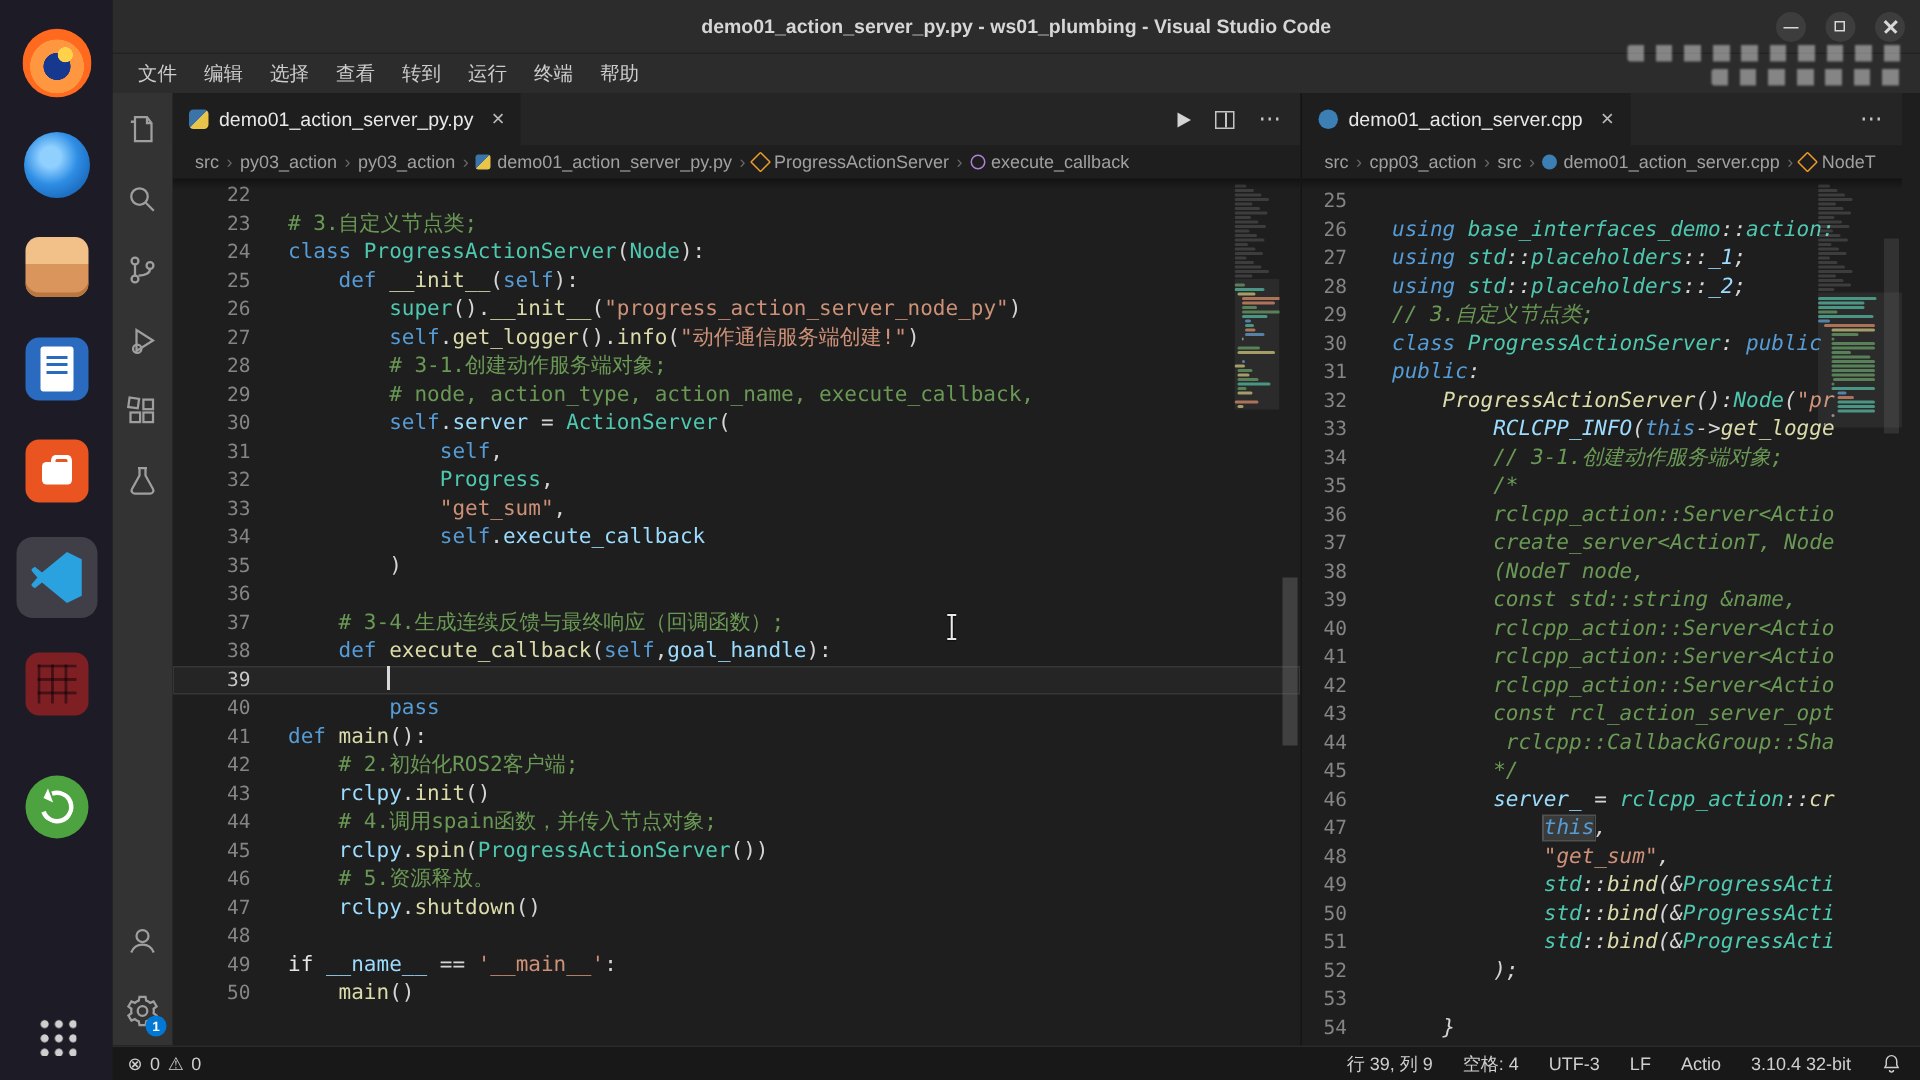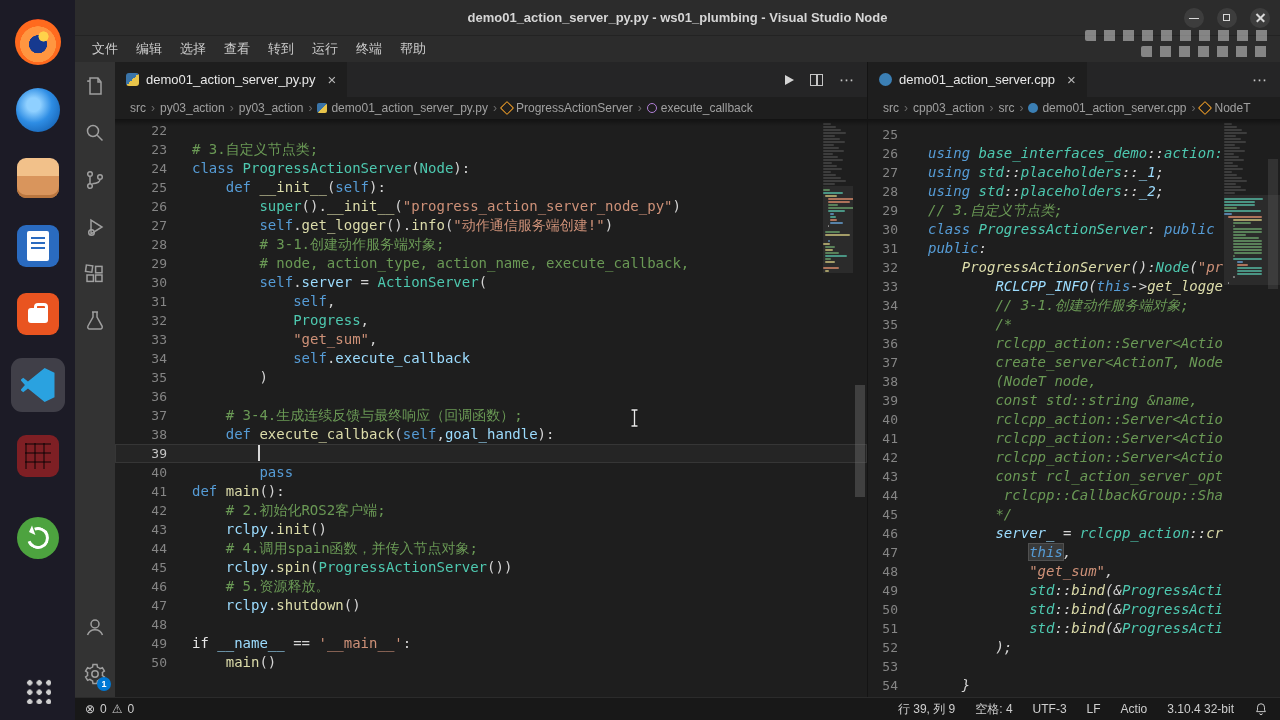--- a/index.html
+++ b/index.html
@@ -52,21 +52,21 @@
   
   .activitybar{position:absolute;left:75px;top:62px;width:40px;bottom:23px;background:#333333;display:flex;flex-direction:column;align-items:center;z-index:5;}
   .abicon{width:40px;height:47px;display:flex;align-items:center;justify-content:center;color:#9a9a9a;position:relative;}
   .abicon svg{stroke:#9f9f9f;fill:none;stroke-width:1.5;}
   .ab-bottom{margin-top:auto;}
   .badge{position:absolute;right:4px;bottom:6px;width:14px;height:14px;border-radius:50%;background:#0078d4;color:#fff;
      font-size:9px;line-height:14px;text-align:center;font-weight:bold;}
   
   .egroup{position:absolute;top:62px;bottom:23px;background:#1e1e1e;overflow:hidden;}
   .eg-left{left:115px;width:752px;}
-  .eg-right{left:867px;right:0;border-left:1px solid #141414;box-sizing:border-box;}
+  .eg-right{left:867px;right:12px;border-left:1px solid #141414;box-sizing:border-box;}
   .tabbar{height:35px;background:#252526;display:flex;align-items:stretch;}
   .tab{display:flex;align-items:center;gap:7px;padding:0 11px;background:#1e1e1e;color:#e8e8e8;font-size:13px;border-right:1px solid #252526;}
   .tab .close{color:#b8b8b8;font-size:15px;margin-left:5px;line-height:1;}
   .ficon{width:13px;height:13px;display:inline-block;border-radius:3px;}
   .ficon.py{background:linear-gradient(135deg,#3a74a8 0 50%,#e8c44a 50% 100%);}
   .ficon.cpp{background:#3b7fb4;border-radius:50%;}
   .tab-actions{margin-left:auto;display:flex;align-items:center;gap:16px;padding-right:13px;color:#c5c5c5;}
   .run-tri{width:0;height:0;border-left:9px solid #d4d4d4;border-top:5.5px solid transparent;border-bottom:5.5px solid transparent;}
   .split-box{width:13px;height:12px;border:1.2px solid #c5c5c5;box-sizing:border-box;
      background:linear-gradient(to right, transparent 5.5px, #c5c5c5 5.5px 6.7px, transparent 6.7px);}
@@ -142,21 +142,21 @@
   <div class="dicon">
       <div class="d-redapp"></div>
     </div>
   <div class="dicon spacer-big">
       <div class="d-updater"></div>
     </div>
   <div class="d-grid"></div>
 </div>
 
 <div class="titlebar">
-  <div class="title">demo01_action_server_py.py - ws01_plumbing - Visual Studio Node</div>
+  <div class="title">demo01_action_server_py.py - ws01_plumbing - Visual Studio Code</div>
   <div class="win-controls">
     <span class="wbtn min"></span>
     <span class="wbtn max"></span>
     <span class="wbtn cls"></span>
   </div>
 </div>
 
 <div class="menubar">
     <span class="menu-item">文件</span>
     <span class="menu-item">编辑</span>

